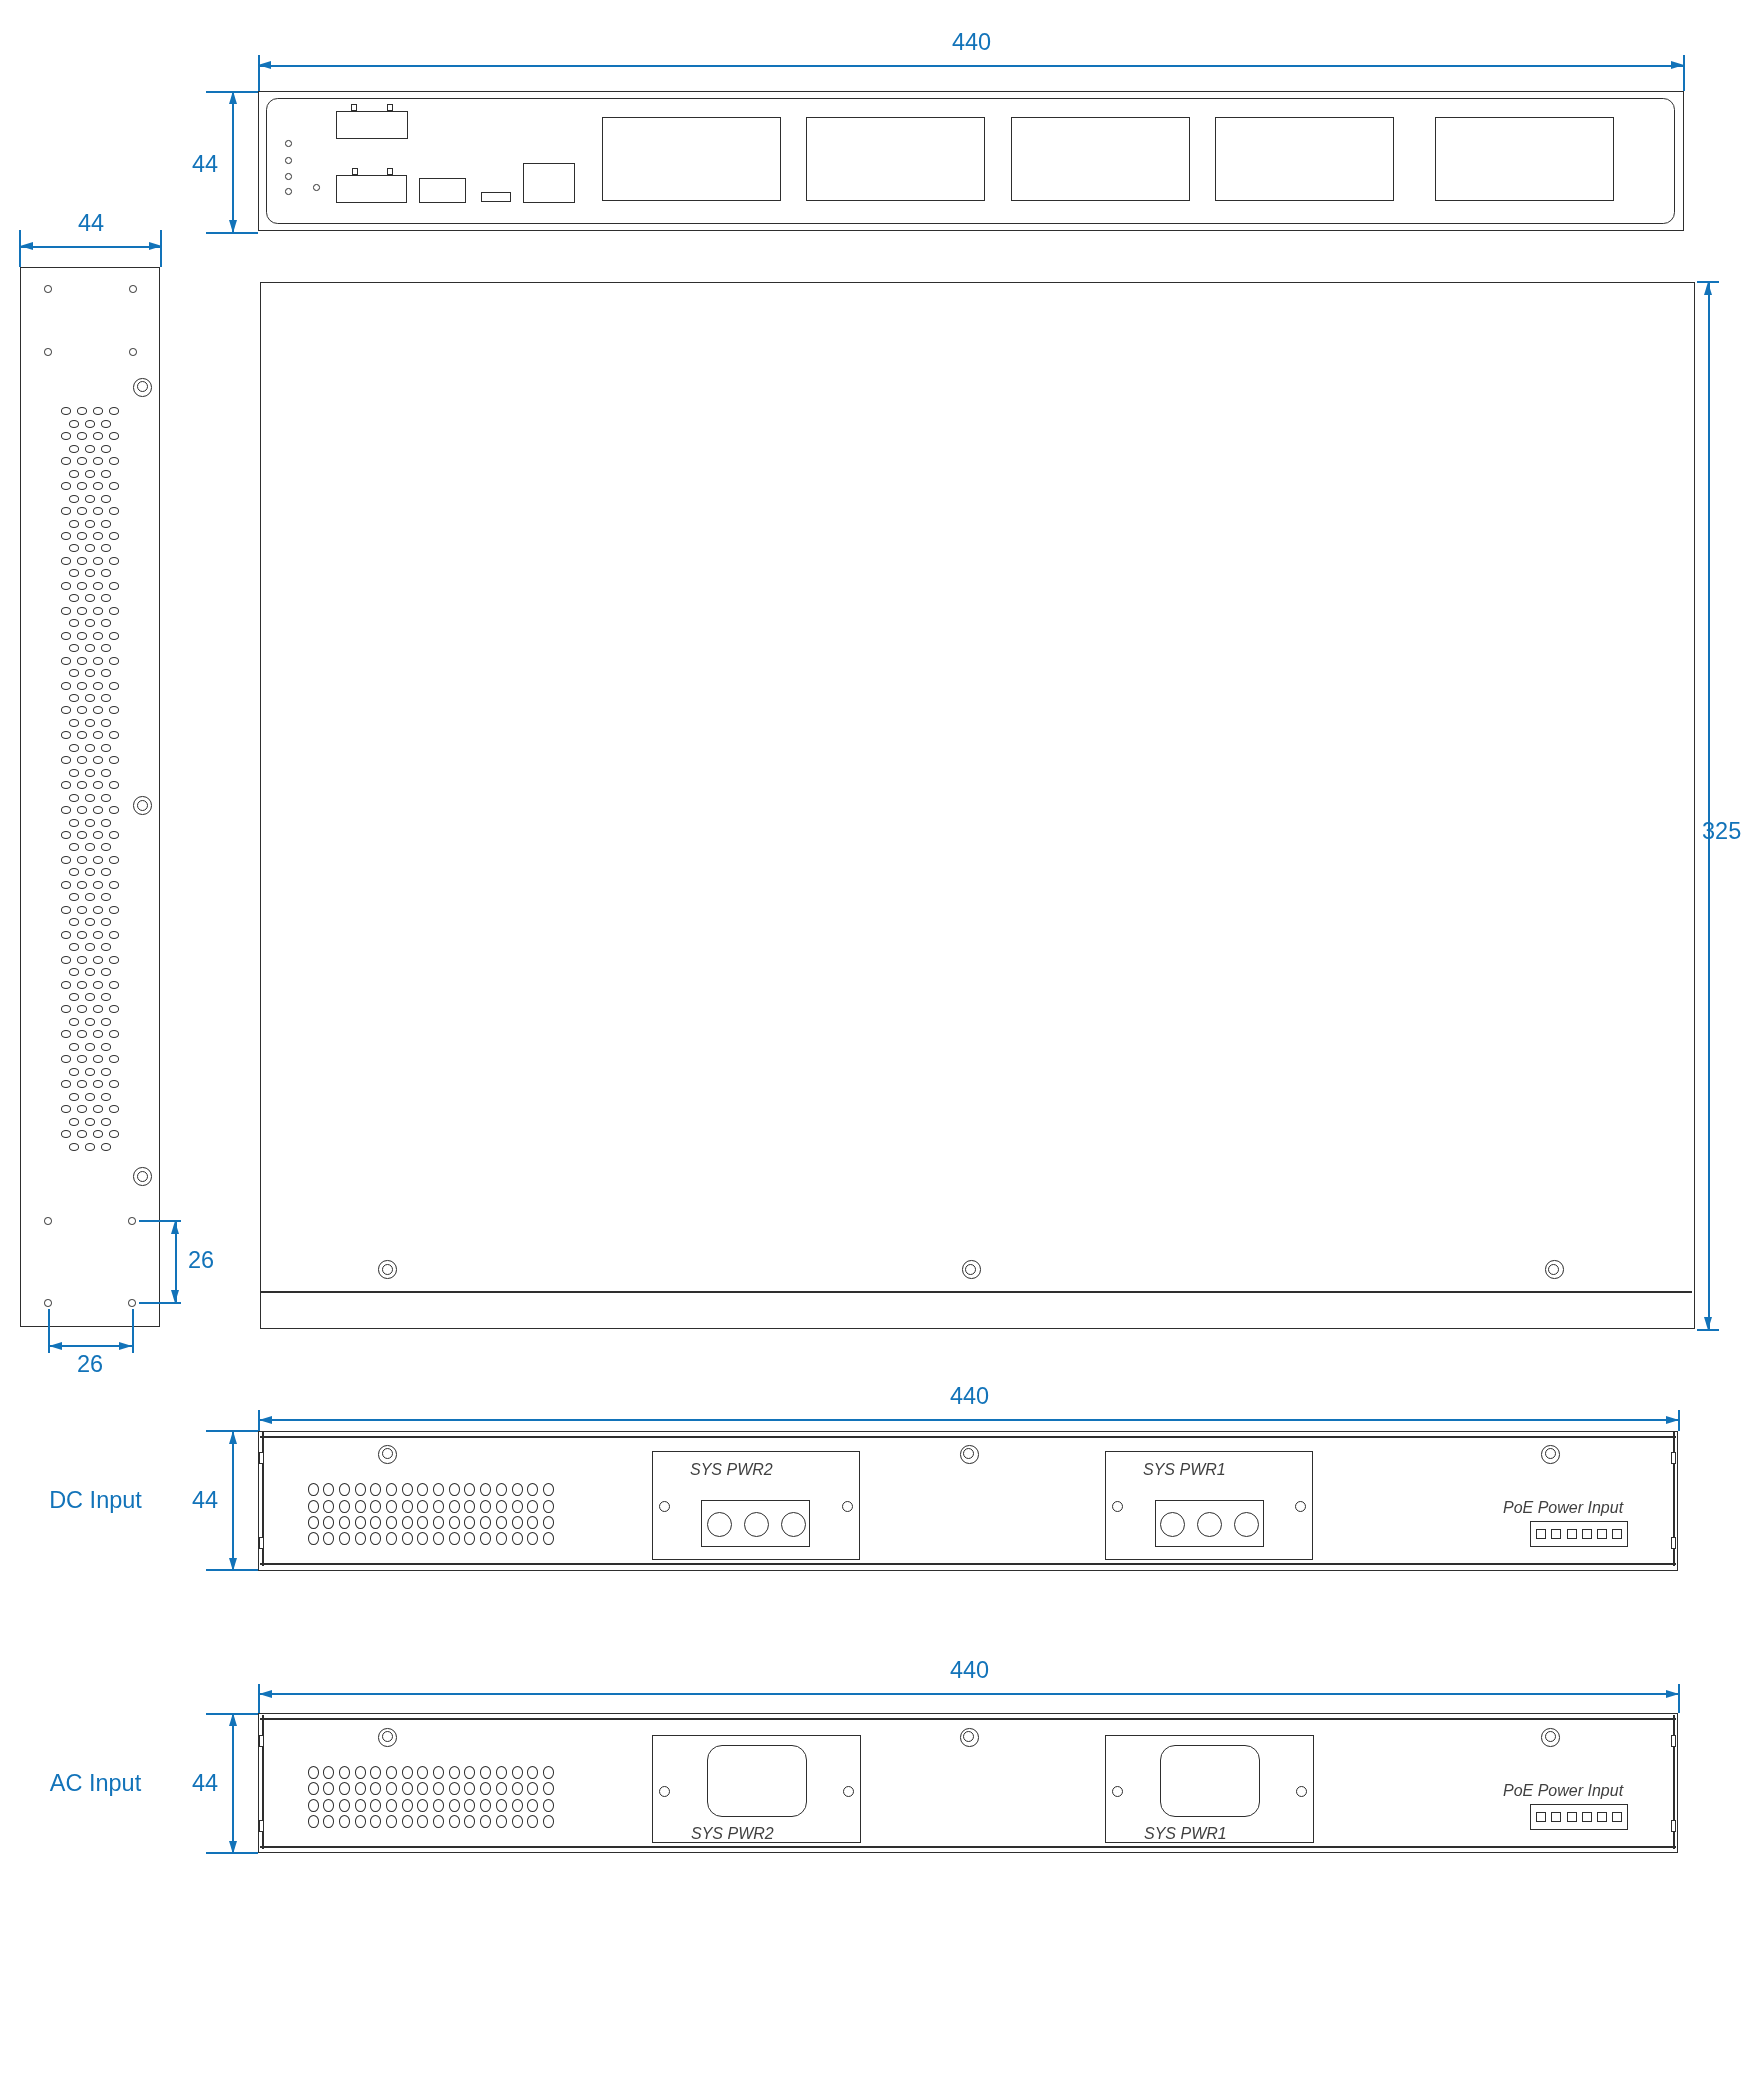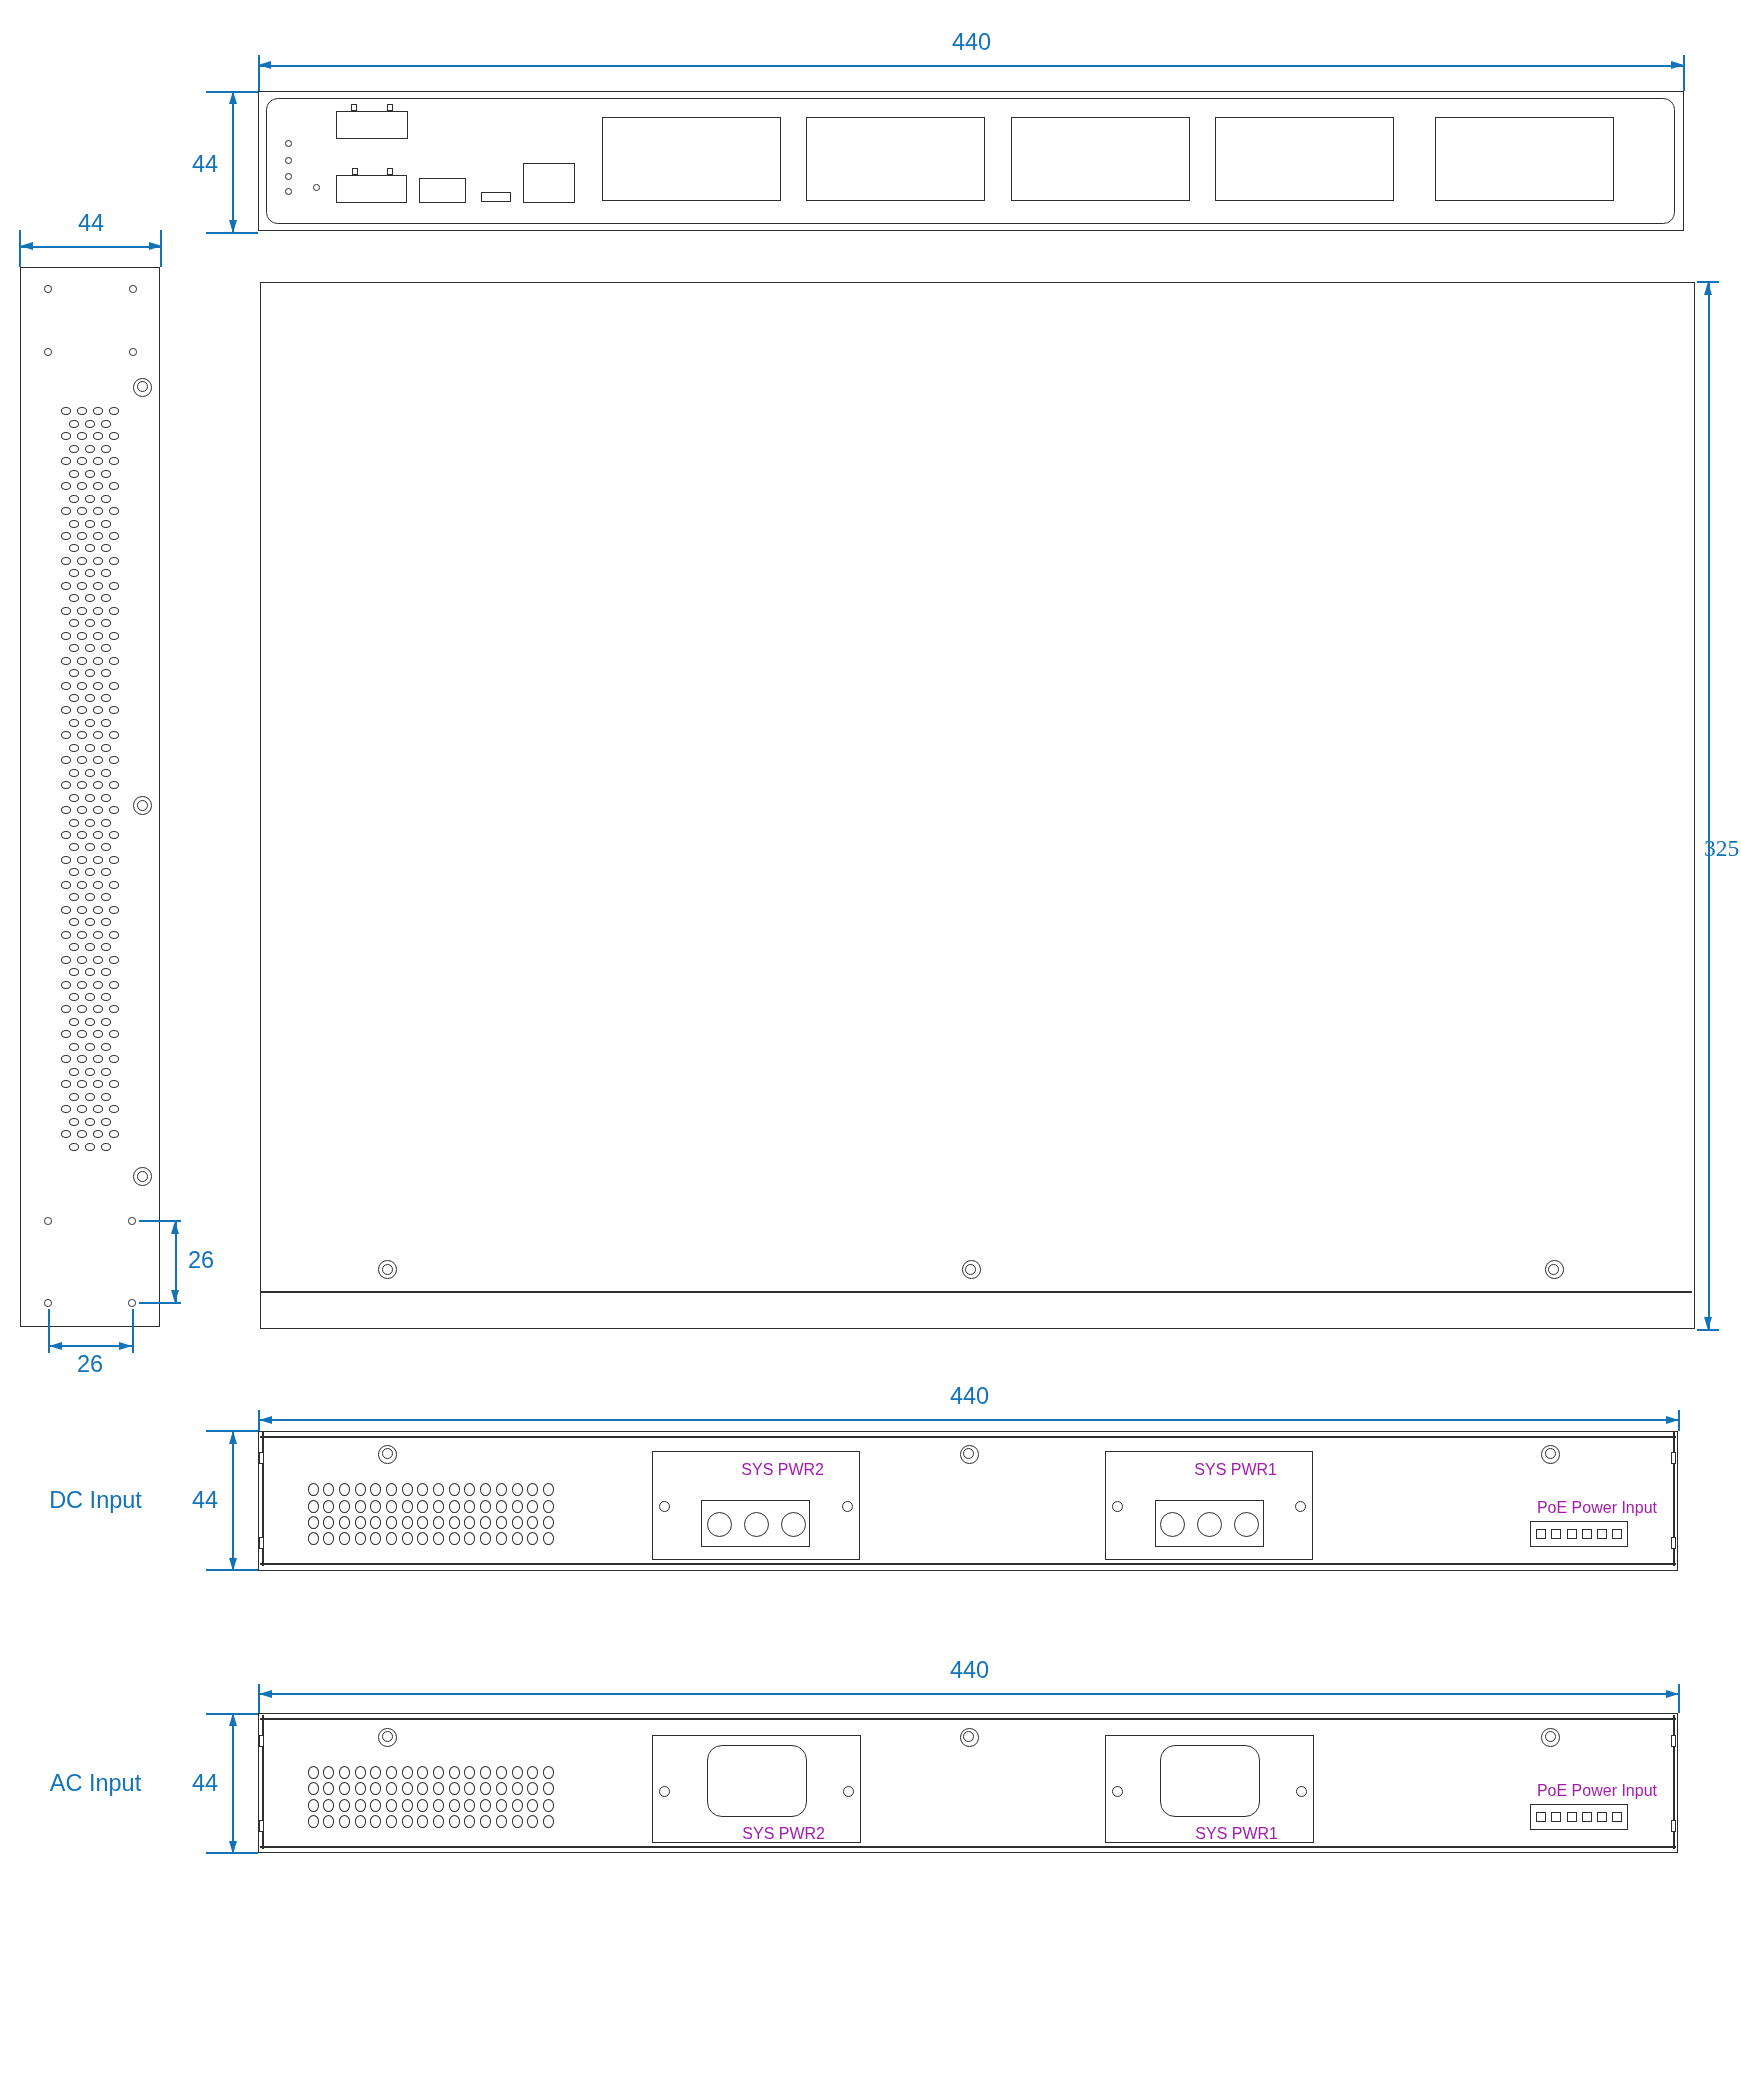--- a/index.html
+++ b/index.html
@@ -10,21 +10,21 @@
   .c{position:absolute;border:1.7px solid #2e2e2e;border-radius:50%;background:#fff;box-sizing:border-box;}
   .cs{position:absolute;border:1.3px solid #2e2e2e;border-radius:50%;background:#fff;box-sizing:border-box;}
   .kl{position:absolute;background:#2e2e2e;}
   .bl{position:absolute;background:#1273b9;}
   .ar{position:absolute;width:0;height:0;border-style:solid;border-color:transparent;}
   .ar-l{border-width:4.2px 13.4px 4.2px 0;border-right-color:#1273b9;}
   .ar-r{border-width:4.2px 0 4.2px 13.4px;border-left-color:#1273b9;}
   .ar-u{border-width:0 4.2px 13.4px 4.2px;border-bottom-color:#1273b9;}
   .ar-d{border-width:13.4px 4.2px 0 4.2px;border-top-color:#1273b9;}
   .dt{position:absolute;color:#1273b9;font-size:23.5px;text-align:center;white-space:nowrap;}
-  .bt{position:absolute;color:#a21caf;font-size:16px;text-align:right;white-space:nowrap;}
+  .bt{position:absolute;color:#404040;font-size:16px;text-align:left;white-space:nowrap;font-style:italic;}
 </style>
 </head>
 <body>
 
 <div id="canvas">
 
   <div class="bl" style="left:258px;top:55px;width:1.7px;height:36px;"></div>
   <div class="bl" style="left:1683px;top:55px;width:1.7px;height:36px;"></div>
   <div class="bl" style="left:258px;top:65px;width:1426px;height:1.7px;"></div>
   <div class="ar ar-l" style="left:258px;top:61px;"></div>
@@ -325,21 +325,21 @@
   <div class="c" style="left:962px;top:1260px;width:18.5px;height:18.5px;"></div>
   <div class="c" style="left:965px;top:1264px;width:11px;height:11px;"></div>
   <div class="c" style="left:1545px;top:1260px;width:18.5px;height:18.5px;"></div>
   <div class="c" style="left:1548px;top:1264px;width:11px;height:11px;"></div>
 
   <div class="bl" style="left:1697px;top:281px;width:22px;height:1.7px;"></div>
   <div class="bl" style="left:1697px;top:1329px;width:22px;height:1.7px;"></div>
   <div class="bl" style="left:1708px;top:282px;width:1.7px;height:1048px;"></div>
   <div class="ar ar-u" style="left:1704px;top:282px;"></div>
   <div class="ar ar-d" style="left:1704px;top:1317px;"></div>
-  <div class="dt" style="left:1702px;top:835px;width:39px;font-family:Liberation Serif, serif;">325</div>
+  <div class="dt" style="left:1702px;top:818px;width:39px;">325</div>
 
   <div class="bl" style="left:258px;top:1410px;width:1.7px;height:21px;"></div>
   <div class="bl" style="left:1678px;top:1410px;width:1.7px;height:21px;"></div>
   <div class="bl" style="left:259px;top:1419px;width:1420px;height:1.7px;"></div>
   <div class="ar ar-l" style="left:259px;top:1416px;"></div>
   <div class="ar ar-r" style="left:1666px;top:1416px;"></div>
   <div class="dt" style="left:919px;top:1383px;width:101px;">440</div>
 
   <div class="bl" style="left:206px;top:1430px;width:52px;height:1.7px;"></div>
   <div class="bl" style="left:206px;top:1569px;width:52px;height:1.7px;"></div>

